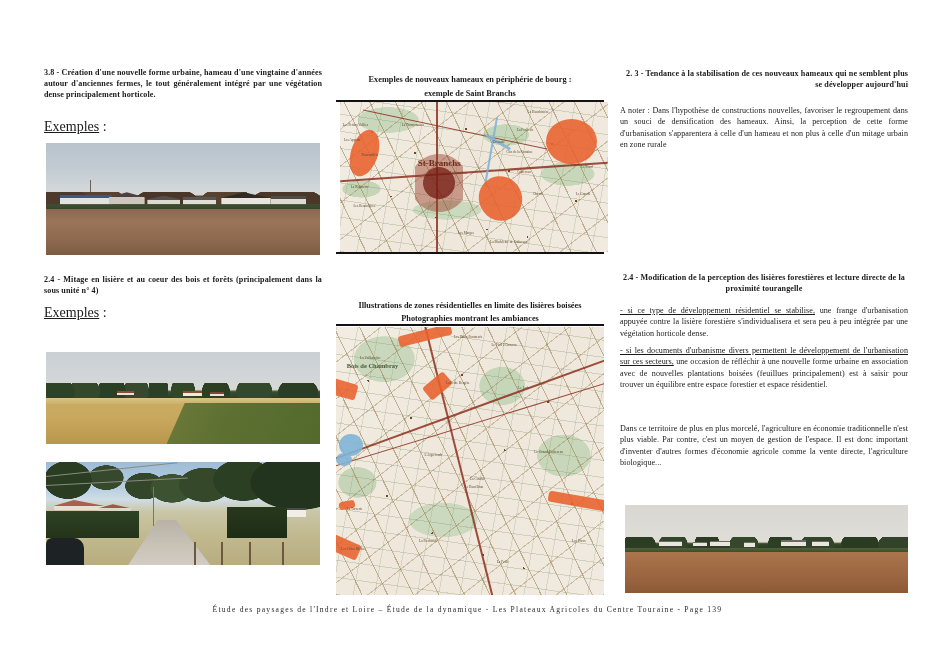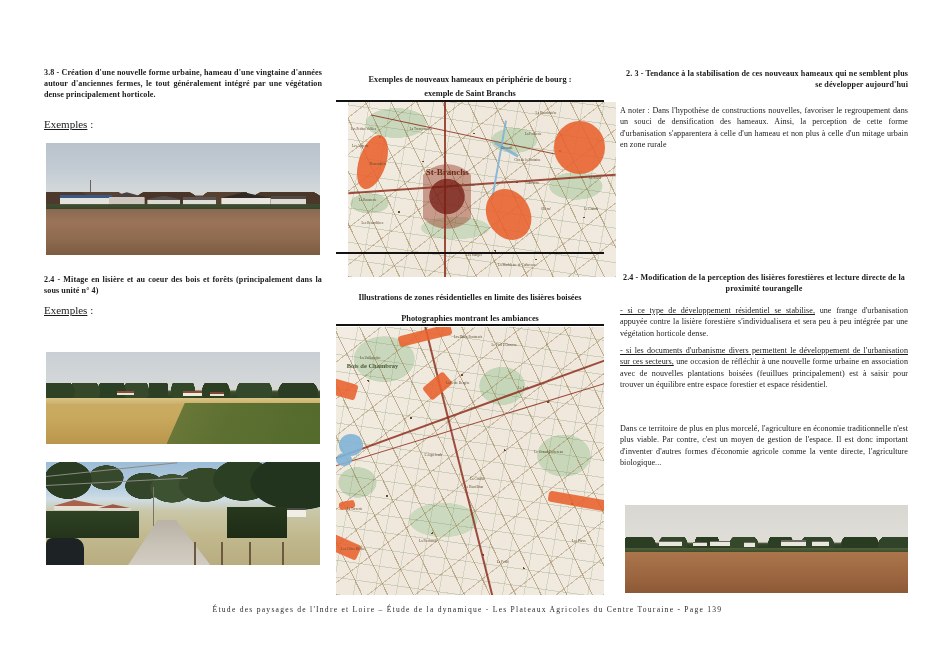--- a/index.html
+++ b/index.html
@@ -52,21 +52,21 @@
     font-weight: bold;
     text-align: center;
     line-height: 1.45;
     margin: 0;
   }
 
   .u { text-decoration: underline; }
 
   .example-row {
     display: flex;
-    font-size: 11px;
+    font-size: 14px;
     line-height: 1.42;
   }
   .example-row .lbl { flex: 0 0 auto; white-space: nowrap; }
   .example-row .val { flex: 1 1 auto; text-align: justify; padding-left: 3px; }
 
   
   .photo, .map {
     position: absolute;
     overflow: hidden;
     background: #cfcfcf;
@@ -333,21 +333,21 @@
     </div>
   </div>
 
   <div class="col-mid">
 
     <p class="caption" style="position:absolute; top:74px; width:268px;">Exemples de nouveaux hameaux en périphérie de bourg :</p>
     <p class="caption" style="position:absolute; top:88px; width:268px;">exemple de Saint Branchs</p>
 
     <div class="rule" style="top:100px; left:0; width:268px;"></div>
 
-    <div class="map" style="left:12px; top:102px; width:268px; height:175px;">
+    <div class="map" style="left:4px; top:102px; width:268px; height:150px;">
       <div class="net"></div>
       <div class="dots"></div>
 
       <div class="mainroad" style="left:0; top:46%; width:100%; height:1.6px; transform:rotate(-4deg);"></div>
       <div class="mainroad" style="left:36%; top:0; width:1.6px; height:100%;"></div>
       <div class="mainroad" style="left:8%; top:18%; width:70%; height:1.4px; transform:rotate(12deg);"></div>
       <div class="river" style="left:56%; top:10%; width:2px; height:46%; transform:rotate(10deg);"></div>
       <div class="river" style="left:54%; top:26%; width:10%; height:3px; transform:rotate(30deg);"></div>
 
       <div class="village" style="left:28%; top:32%; width:18%; height:44%;"></div>
@@ -371,21 +371,21 @@
       <div class="map-label small" style="left:44%; top:86%; font-size:3.4px;">Les Marges</div>
       <div class="map-label small" style="left:56%; top:92%; font-size:3.4px;">La Madeleine de Cathereau</div>
       <div class="map-label small" style="left:8%; top:34%; font-size:3.4px;">Plancardière</div>
       <div class="map-label small" style="left:41%; top:46%; font-size:3.4px;">La Fourchue</div>
       <div class="map-label small" style="left:5%; top:68%; font-size:3.4px;">Les Renardières</div>
       <div class="map-label small" style="left:4%; top:55%; font-size:3.4px;">La Rousserie</div>
     </div>
 
     <div class="rule" style="top:252px; left:0; width:268px;"></div>
 
-    <p class="caption" style="position:absolute; top:292px; width:268px;">Illustrations de zones résidentielles en limite des lisières boisées</p>
+    <p class="caption" style="position:absolute; top:300px; width:268px;">Illustrations de zones résidentielles en limite des lisières boisées</p>
     <p class="caption" style="position:absolute; top:313px; width:268px;">Photographies montrant les ambiances</p>
 
     <div class="rule" style="top:324px; left:0; width:268px;"></div>
 
     <div class="map" style="left:0; top:327px; width:268px; height:268px;">
       <div class="net"></div>
       <div class="dots"></div>
 
       <div class="mainroad" style="left:-6%; top:30%; width:115%; height:2px; transform:rotate(-20deg);"></div>
       <div class="mainroad" style="left:-6%; top:36%; width:115%; height:1.3px; transform:rotate(-17deg);"></div>

